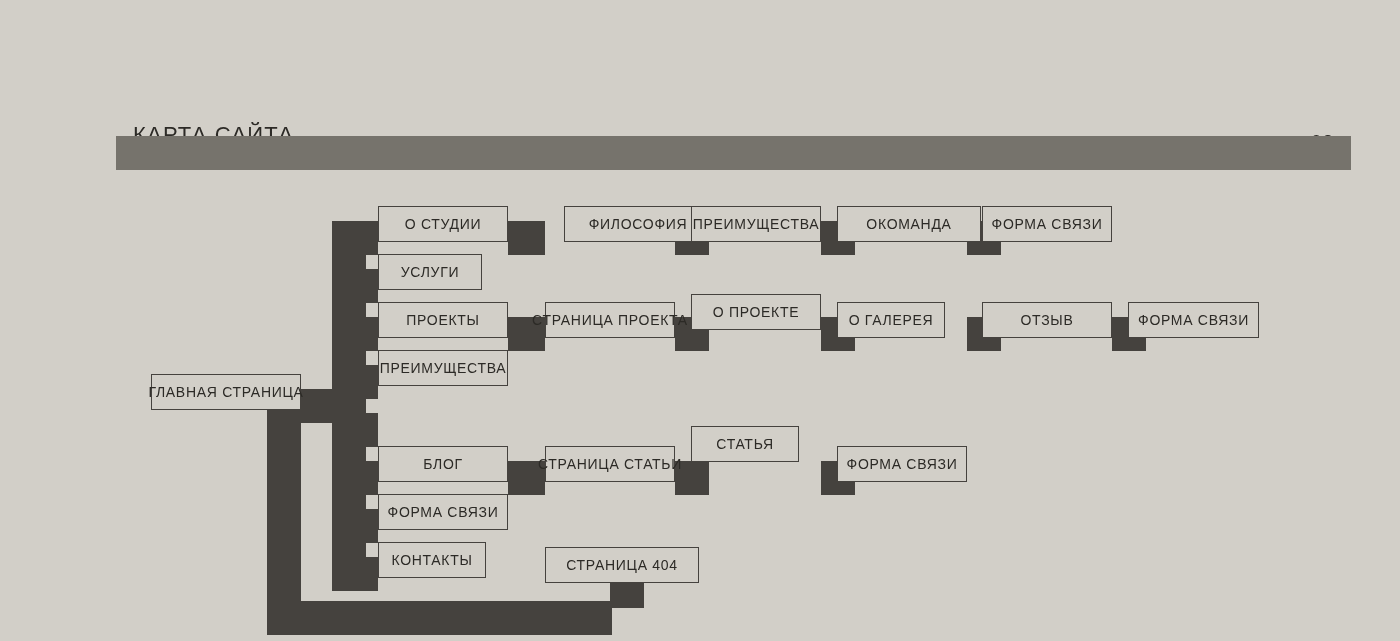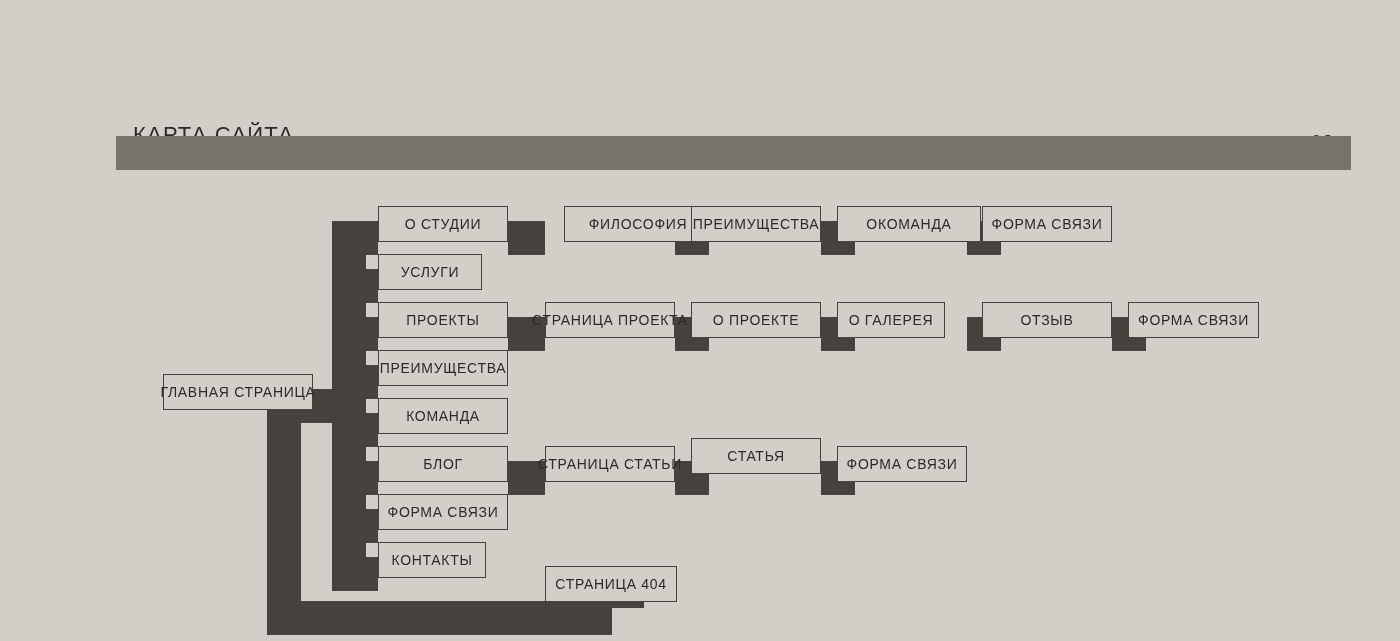--- a/index.html
+++ b/index.html
@@ -76,44 +76,43 @@
   <div class="hline" style="left:1078px;top:283px;width:16px"></div>
 
   <div class="hline" style="left:474px;top:427px;width:37px"></div>
   <div class="hline" style="left:641px;top:427px;width:16px"></div>
   <div class="hline" style="left:787px;top:427px;width:16px"></div>
 
   <div class="vline" style="left:233px;top:372px;height:196px"></div>
   <div class="hline" style="left:233px;top:567px;width:345px"></div>
   <div class="vline" style="left:576px;top:540px;height:28px"></div>
 
-  <div class="node" style="left:129px;top:340px;width:150px">ГЛАВНАЯ СТРАНИЦА</div>
+  <div class="node" style="left:117px;top:340px;width:150px">ГЛАВНАЯ СТРАНИЦА</div>
 
   <div class="node" style="left:344px;top:172px;width:130px">О СТУДИИ</div>
   <div class="node" style="left:530px;top:172px;width:148px">ФИЛОСОФИЯ</div>
   <div class="node" style="left:657px;top:172px;width:130px">ПРЕИМУЩЕСТВА</div>
   <div class="node" style="left:803px;top:172px;width:144px">ОКОМАНДА</div>
   <div class="node" style="left:948px;top:172px;width:130px">ФОРМА СВЯЗИ</div>
 
   <div class="node" style="left:344px;top:220px;width:104px">УСЛУГИ</div>
 
   <div class="node" style="left:511px;top:268px;width:130px">СТРАНИЦА ПРОЕКТА</div>
   <div class="node" style="left:344px;top:268px;width:130px">ПРОЕКТЫ</div>
-  <div class="node" style="left:657px;top:268px;width:130px">О ПРОЕКТЕ</div>
+  <div class="node" style="left:657px;top:260px;width:130px">О ПРОЕКТЕ</div>
   <div class="node" style="left:803px;top:268px;width:108px">О ГАЛЕРЕЯ</div>
   <div class="node" style="left:948px;top:268px;width:130px">ОТЗЫВ</div>
   <div class="node" style="left:1094px;top:268px;width:131px">ФОРМА СВЯЗИ</div>
 
   <div class="node" style="left:344px;top:316px;width:130px">ПРЕИМУЩЕСТВА</div>
 
-  <div class="node" style="left:344px;top:364px;width:130px">КОМАНДА</div>
 
   <div class="node" style="left:344px;top:412px;width:130px">БЛОГ</div>
   <div class="node" style="left:511px;top:412px;width:130px">СТРАНИЦА СТАТЬИ</div>
-  <div class="node" style="left:657px;top:404px;width:130px">СТАТЬЯ</div>
+  <div class="node" style="left:657px;top:392px;width:108px">СТАТЬЯ</div>
   <div class="node" style="left:803px;top:412px;width:130px">ФОРМА СВЯЗИ</div>
 
   <div class="node" style="left:344px;top:460px;width:130px">ФОРМА СВЯЗИ</div>
 
   <div class="node" style="left:344px;top:508px;width:108px">КОНТАКТЫ</div>
-  <div class="node" style="left:511px;top:532px;width:132px">СТРАНИЦА 404</div>
+  <div class="node" style="left:511px;top:513px;width:154px">СТРАНИЦА 404</div>
 
 </div>
 
 </body></html>

